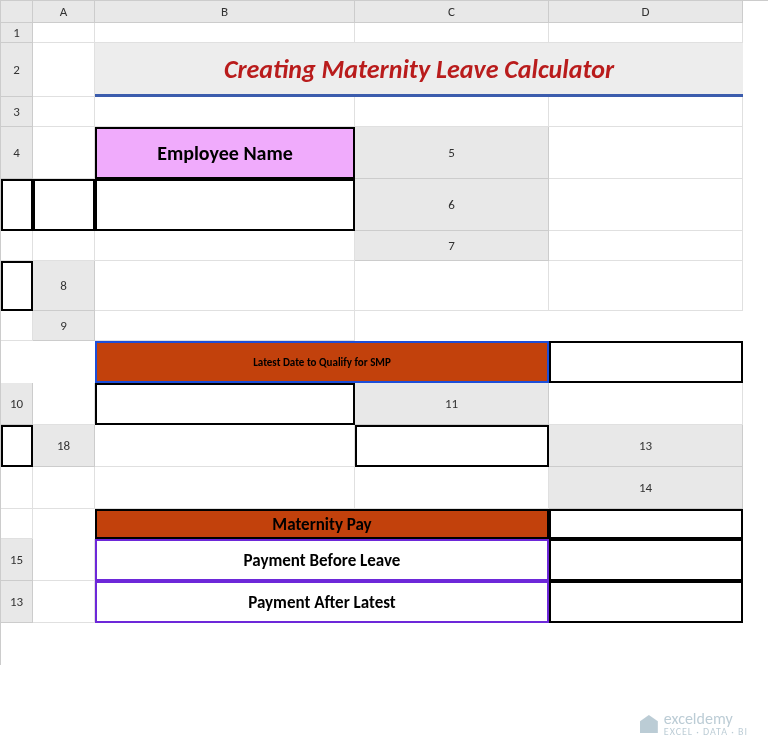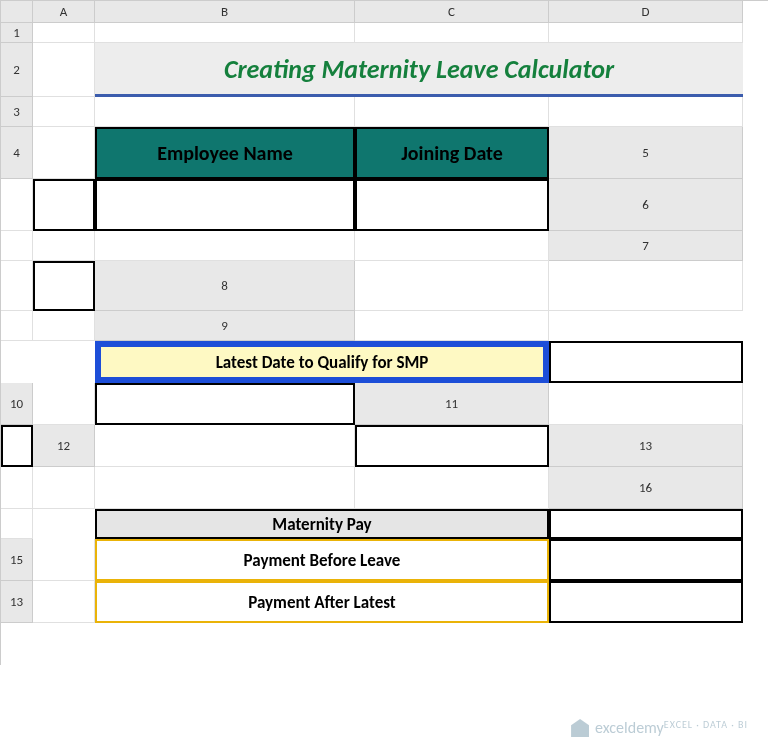--- a/index.html
+++ b/index.html
@@ -54,66 +54,66 @@
     .title-cell {
       grid-column: 3 / 6;
       background: #ededed;
       border: none;
       display: flex;
       align-items: center;
       justify-content: center;
       font-size: 26px;
       font-weight: bold;
       font-style: italic;
-      color: #15803d;
+      color: #b91c1c;
       border-bottom: 3px solid #3b5cad;
     }
     .header-cell-blue {
-      background: #0f766e;
+      background: #f0abfc;
       border: 2px solid #000;
       font-size: 20px;
       font-weight: bold;
       color: #000;
       justify-content: center;
     }
     .data-cell-border {
       border: 2px solid #000;
       background: #fff;
     }
     .orange-cell {
       grid-column: 3 / 5;
       background: #f7c094;
       border: 2px solid #000;
       font-size: 18px;
       font-weight: bold;
       justify-content: center;
     }
     .smp-label {
       grid-column: 3 / 5;
-      border: 6px solid #1d4ed8;
-      background: #fef9c3;
+      border: 2px solid #1d4ed8;
+      background: #c2410c;
+      font-size: 11px;
+      font-weight: bold;
+      justify-content: center;
+    }
+    .smp-value {
+      border: 2px solid #000;
+      background: #fff;
+    }
+    .pay-header {
+      grid-column: 3 / 5;
+      background: #c2410c;
+      border: 2px solid #000;
       font-size: 17px;
       font-weight: bold;
       justify-content: center;
     }
-    .smp-value {
-      border: 2px solid #000;
-      background: #fff;
-    }
-    .pay-header {
-      grid-column: 3 / 5;
-      background: #e5e5e5;
-      border: 2px solid #000;
-      font-size: 17px;
-      font-weight: bold;
-      justify-content: center;
-    }
     .pay-label {
       grid-column: 3 / 5;
-      border: 2px solid #eab308;
+      border: 2px solid #6d28d9;
       background: #fff;
       font-size: 17px;
       font-weight: bold;
       justify-content: center;
     }
     .watermark {
       position: absolute;
       bottom: 10px;
       right: 20px;
       display: flex;
@@ -124,21 +124,21 @@
       font-size: 12px;
     }
     .watermark-logo {
       width: 18px;
       height: 18px;
       background: #6b8fa3;
       clip-path: polygon(50% 0, 100% 35%, 100% 100%, 0 100%, 0 35%);
     }
     .watermark-text {
       display: flex;
-      flex-direction: row;
+      flex-direction: column;
       line-height: 1;
     }
     .watermark-main { font-size: 16px; font-weight: 500; }
     .watermark-sub { font-size: 10px; letter-spacing: 1px; }
   </style>
 </head>
 <body>
 
 <div class="spreadsheet">
 
@@ -160,21 +160,20 @@
 
   <div class="row-header">3</div>
   <div class="cell"></div>
   <div class="cell"></div>
   <div class="cell"></div>
   <div class="cell"></div>
 
   <div class="row-header">4</div>
   <div class="cell"></div>
   <div class="cell header-cell-blue">Employee Name</div>
-  <div class="cell header-cell-blue">Joining Date</div>
 
   <div class="row-header">5</div>
   <div class="cell"></div>
   <div class="cell data-cell-border"></div>
   <div class="cell data-cell-border"></div>
   <div class="cell data-cell-border"></div>
 
   <div class="row-header">6</div>
   <div class="cell"></div>
   <div class="cell"></div>
@@ -197,31 +196,31 @@
   <div class="cell smp-value"></div>
 
   <div class="row-header">10</div>
   <div class="cell"></div>
   <div class="cell smp-value"></div>
 
   <div class="row-header">11</div>
   <div class="cell"></div>
   <div class="cell smp-value"></div>
 
-  <div class="row-header">12</div>
+  <div class="row-header">18</div>
   <div class="cell"></div>
   <div class="cell smp-value"></div>
 
   <div class="row-header">13</div>
   <div class="cell"></div>
   <div class="cell"></div>
   <div class="cell"></div>
   <div class="cell"></div>
 
-  <div class="row-header">16</div>
+  <div class="row-header">14</div>
   <div class="cell"></div>
   <div class="cell pay-header">Maternity Pay</div>
   <div class="cell smp-value"></div>
 
   <div class="row-header">15</div>
   <div class="cell"></div>
   <div class="cell pay-label">Payment Before Leave</div>
   <div class="cell smp-value"></div>
 
   <div class="row-header">13</div>

